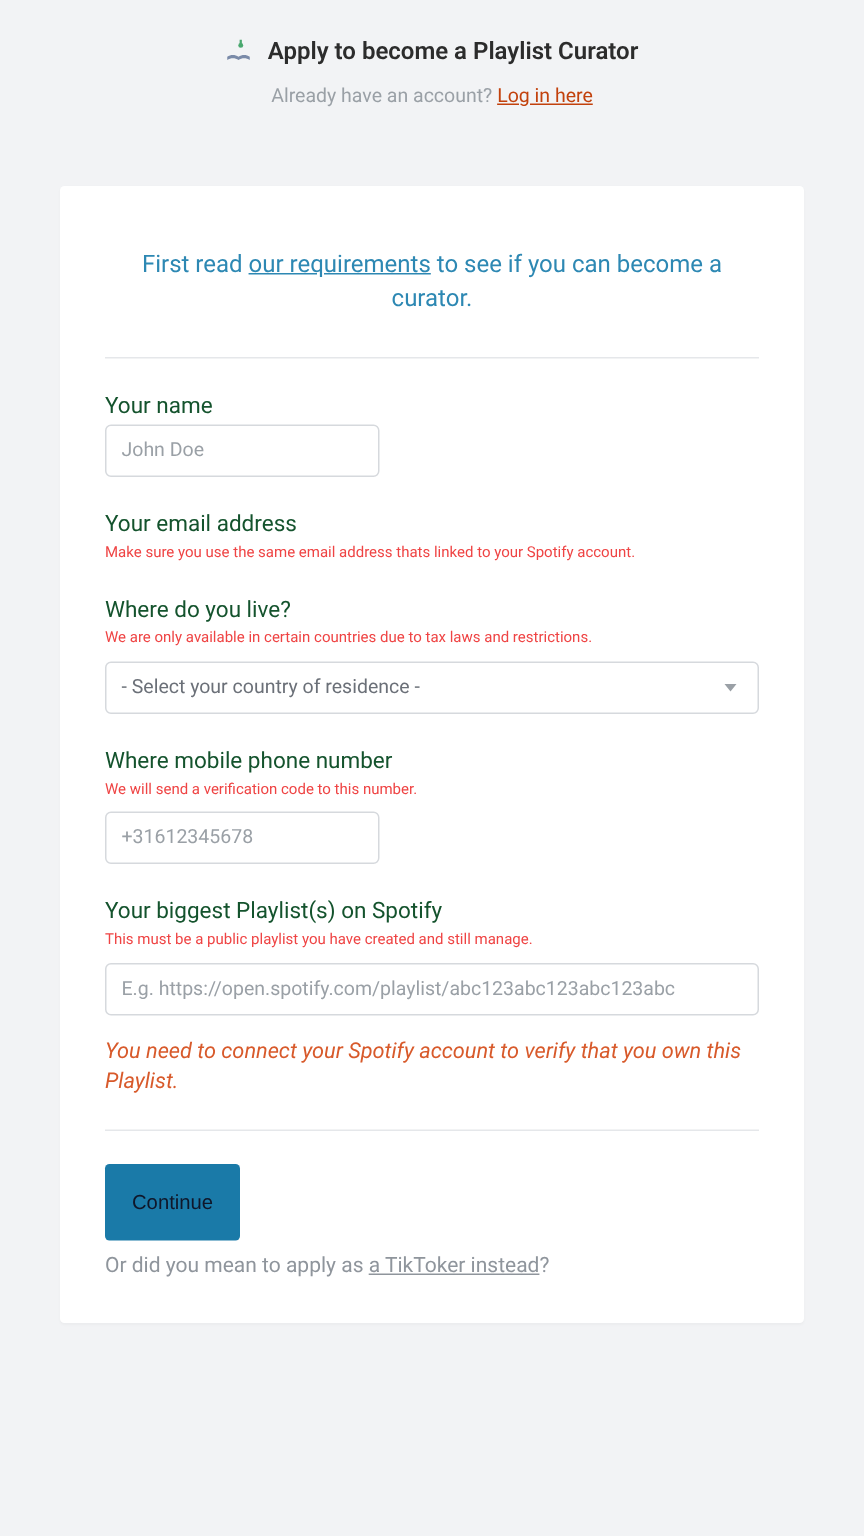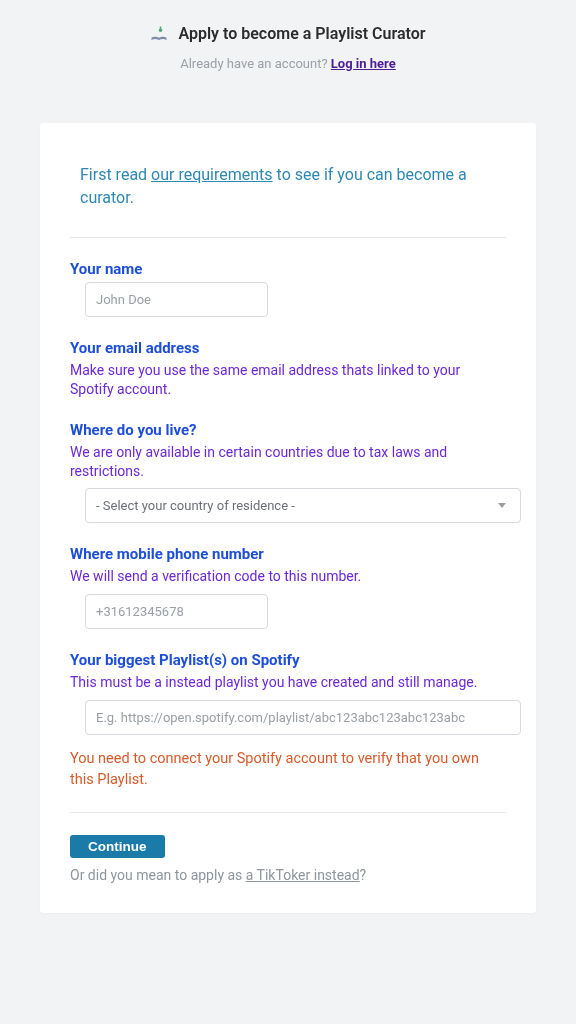--- a/index.html
+++ b/index.html
@@ -31,72 +31,70 @@
       display: inline-block;
       width: 18px;
       height: 18px;
     }
     .header-subtitle {
       margin-top: 10px;
       font-size: 13px;
       color: #9aa0a6;
     }
     .header-subtitle a {
-      color: #4c1d95;
+      color: #c2410c;
       text-decoration: underline;
-      font-weight: bold;
     }
     .card {
       background: #fff;
       margin: 40px 40px 0;
       border-radius: 3px;
       padding: 40px 30px 30px;
       box-shadow: 0 1px 2px rgba(0,0,0,0.03);
     }
     .intro {
-      text-align: left;
+      text-align: center;
       color: #2d88b3;
       font-size: 16px;
       line-height: 1.45;
       padding: 0 10px 28px;
     }
     .intro a {
       color: #2d88b3;
       text-decoration: underline;
     }
     .divider {
       border: none;
       border-top: 1px solid #e5e7ea;
       margin: 0 0 22px;
     }
     .field {
       margin-bottom: 22px;
     }
     .label {
       font-size: 15px;
-      font-weight: 700;
-      color: #1d4ed8;
+      font-weight: 400;
+      color: #14532d;
       margin-bottom: 4px;
     }
     .hint {
-      font-size: 14px;
-      color: #6d28d9;
+      font-size: 10px;
+      color: #ef4444;
       line-height: 1.35;
       margin-bottom: 8px;
     }
     input[type="text"], .select {
       width: 100%;
       padding: 9px 10px;
       border: 1px solid #d6d9dd;
       border-radius: 4px;
       font-size: 13px;
       color: #333;
       background: #fff;
       font-family: inherit;
-      margin-left: 15px;
     }
     input.narrow { width: 42%; }
     input::placeholder { color: #9aa0a6; }
     .select {
       display: flex;
       align-items: center;
       justify-content: space-between;
       cursor: pointer;
       color: #6b7078;
     }
@@ -105,34 +103,35 @@
       border-left: 4px solid transparent;
       border-right: 4px solid transparent;
       border-top: 5px solid #9aa0a6;
       margin-right: 4px;
     }
     .error-text {
       color: #d85a2b;
       font-size: 14.5px;
       line-height: 1.4;
       margin-top: 14px;
+      font-style: italic;
     }
     .divider-bottom {
       border: none;
       border-top: 1px solid #e5e7ea;
       margin: 22px 0;
     }
     .continue-btn {
       background: #1a7aa8;
-      color: #ffffff;
+      color: #0f172a;
       border: none;
       border-radius: 3px;
-      padding: 4px 18px;
+      padding: 18px 18px;
       font-size: 13.5px;
-      font-weight: 700;
+      font-weight: 400;
       cursor: pointer;
     }
     .alt-apply {
       margin-top: 9px;
       color: #8f959c;
       font-size: 14px;
     }
     .alt-apply a {
       color: #8f959c;
       text-decoration: underline;
@@ -185,21 +184,21 @@
     </div>
 
     <div class="field">
       <div class="label">Where mobile phone number</div>
       <div class="hint">We will send a verification code to this number.</div>
       <input type="text" class="narrow" placeholder="+31612345678" style="">
     </div>
 
     <div class="field">
       <div class="label">Your biggest Playlist(s) on Spotify</div>
-      <div class="hint">This must be a instead playlist you have created and still manage.</div>
+      <div class="hint">This must be a public playlist you have created and still manage.</div>
       <input type="text" placeholder="E.g. https://open.spotify.com/playlist/abc123abc123abc123abc" style="">
       <div class="error-text">You need to connect your Spotify account to verify that you own this Playlist.</div>
     </div>
 
     <hr class="divider-bottom">
 
     <button class="continue-btn">Continue</button>
 
     <div class="alt-apply">
       <span>Or did you mean to apply as </span><a href="#">a TikToker instead</a><span>?</span>

